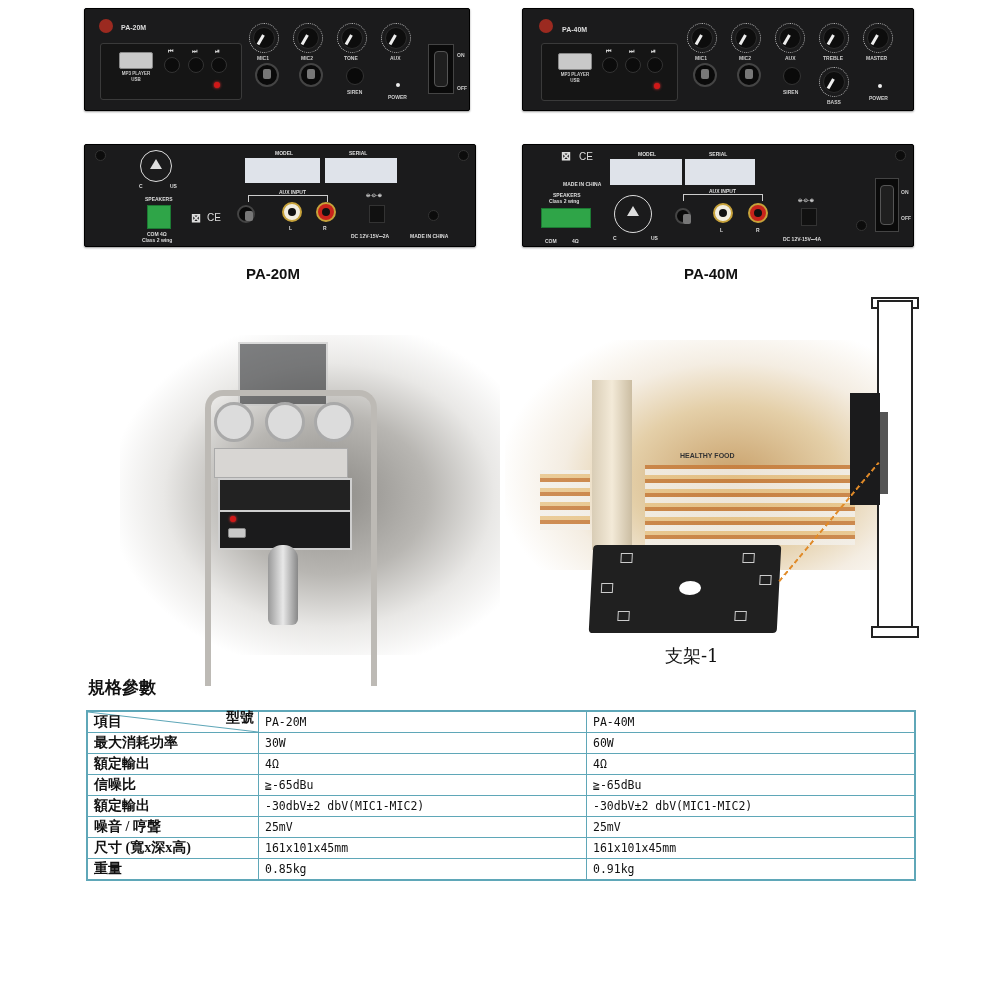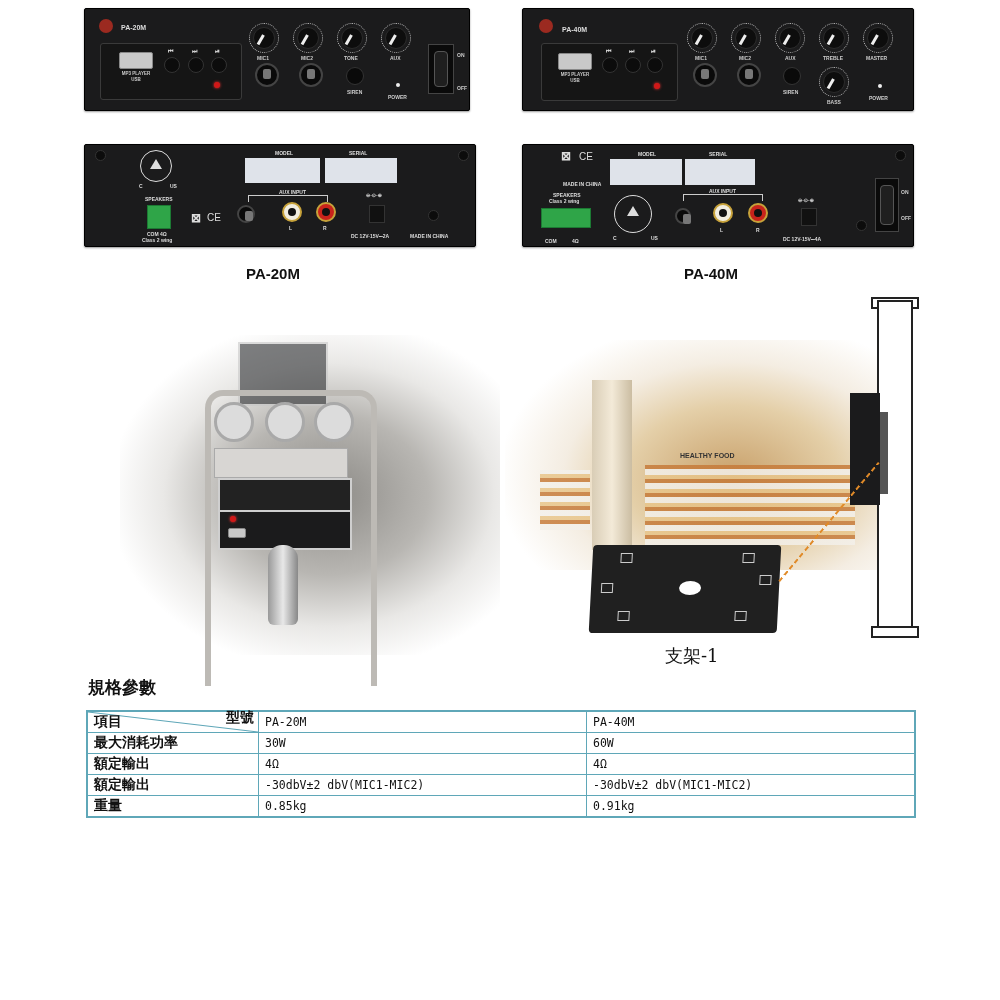--- a/index.html
+++ b/index.html
@@ -286,23 +286,38 @@
     <td class="k">最大消耗功率</td>
     <td class="v">30W</td>
     <td class="v">60W</td>
   </tr>
   <tr>
     <td class="k">額定輸出</td>
     <td class="v">4Ω</td>
     <td class="v">4Ω</td>
   </tr>
   <tr>
+    <td class="k">信噪比</td>
+    <td class="v">≧-65dBu</td>
+    <td class="v">≧-65dBu</td>
+  </tr>
+  <tr>
     <td class="k">額定輸出</td>
     <td class="v">-30dbV±2 dbV(MIC1-MIC2)</td>
     <td class="v">-30dbV±2 dbV(MIC1-MIC2)</td>
   </tr>
   <tr>
+    <td class="k">噪音 / 哼聲</td>
+    <td class="v">25mV</td>
+    <td class="v">25mV</td>
+  </tr>
+  <tr>
+    <td class="k">尺寸 (寬x深x高)</td>
+    <td class="v">161x101x45mm</td>
+    <td class="v">161x101x45mm</td>
+  </tr>
+  <tr>
     <td class="k">重量</td>
     <td class="v">0.85kg</td>
     <td class="v">0.91kg</td>
   </tr>
 </tbody>
   </table>
 
 </body></html>

